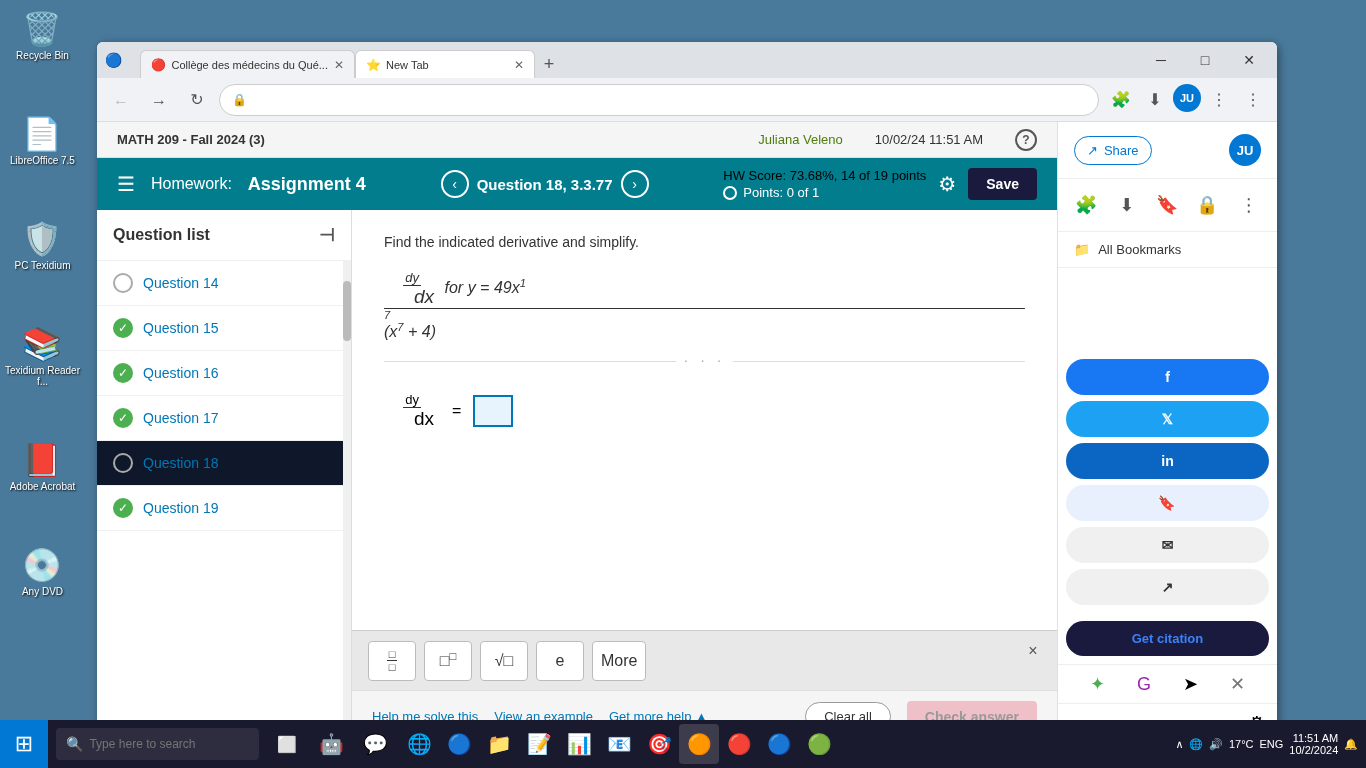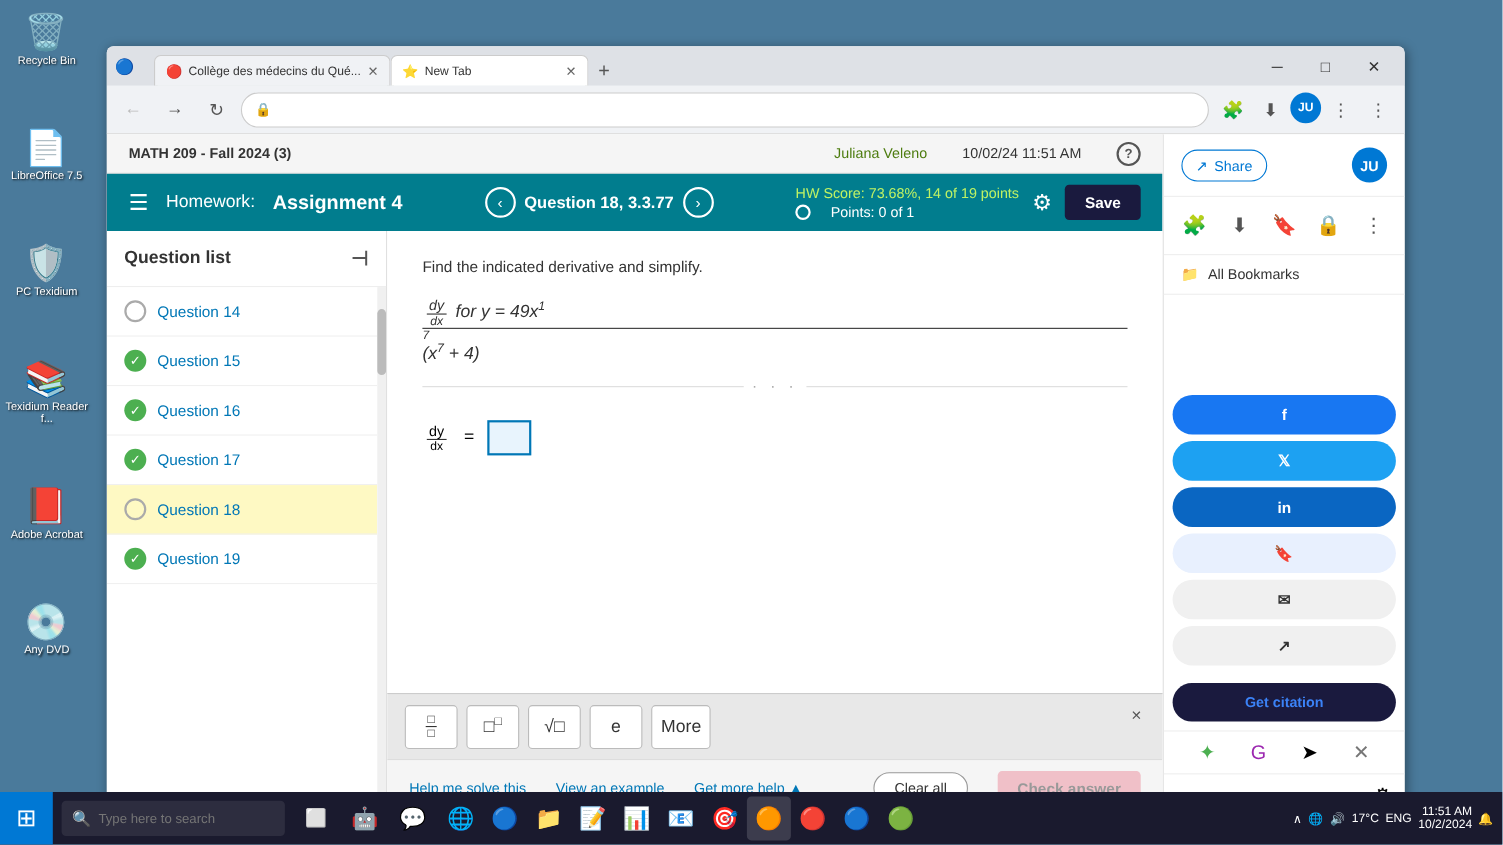--- a/index.html
+++ b/index.html
@@ -72,22 +72,22 @@
     .pearson-app { flex: 1; display: flex; flex-direction: column; overflow: hidden; }
 
     
     .pearson-topbar { height: 52px; background: #017d8e; display: flex; align-items: center; padding: 0 20px; gap: 16px; }
     .hamburger { font-size: 20px; color: white; cursor: pointer; }
     .homework-label { color: white; font-size: 16px; }
     .assignment-title { color: white; font-size: 18px; font-weight: bold; }
     .nav-arrows { display: flex; gap: 8px; align-items: center; margin-left: auto; }
     .arrow-btn { width: 28px; height: 28px; border-radius: 50%; border: 2px solid white; background: transparent; color: white; display: flex; align-items: center; justify-content: center; cursor: pointer; font-size: 14px; }
     .question-label { color: white; font-size: 15px; font-weight: 600; }
-    .hw-score { color: #bef264; font-size: 13px; text-align: right; }
-    .points-row { display: flex; align-items: center; gap: 18px; color: white; font-size: 13px; margin-top: 2px; }
+    .hw-score { color: #000000; font-size: 13px; text-align: right; }
+    .points-row { display: flex; align-items: center; gap: 6px; color: white; font-size: 13px; margin-top: 2px; }
     .circle-radio { width: 14px; height: 14px; border-radius: 50%; border: 2px solid white; background: transparent; }
     .save-btn { background: #1a1a3e; color: white; border: none; border-radius: 4px; padding: 8px 18px; font-size: 14px; font-weight: 600; cursor: pointer; }
     .settings-icon-btn { color: white; font-size: 20px; cursor: pointer; }
 
     
     .pearson-header-info { height: 36px; background: #f5f5f5; border-bottom: 1px solid #ddd; display: flex; align-items: center; padding: 0 20px; gap: 20px; }
     .course-title { font-size: 13px; font-weight: 600; color: #333; }
     .instructor { font-size: 13px; color: #4d7c0f; margin-left: auto; }
     .date-time { font-size: 13px; color: #333; }
     .help-icon { width: 22px; height: 22px; border-radius: 50%; border: 2px solid #555; display: flex; align-items: center; justify-content: center; font-size: 12px; font-weight: bold; cursor: pointer; color: #555; }
@@ -96,44 +96,44 @@
     .pearson-body { flex: 1; display: flex; overflow: hidden; }
 
     
     .question-list-panel { width: 255px; background: white; border-right: 1px solid #ddd; display: flex; flex-direction: column; }
     .q-list-header { padding: 14px 16px; font-size: 16px; font-weight: 600; color: #333; display: flex; align-items: center; justify-content: space-between; border-bottom: 1px solid #eee; }
     .collapse-btn { font-size: 18px; cursor: pointer; color: #555; }
     .q-list-items { flex: 1; overflow-y: auto; }
     .q-list-scroll { width: 8px; background: #f0f0f0; position: relative; }
     .q-list-scroll-thumb { width: 8px; height: 60px; background: #bbb; border-radius: 4px; position: absolute; top: 20px; }
     .question-item { display: flex; align-items: center; gap: 10px; padding: 12px 16px; cursor: pointer; border-bottom: 1px solid #f0f0f0; }
-    .question-item.active { background: #fef9c3; }
+    .question-item.active { background: #0f172a; }
     .q-status-circle { width: 20px; height: 20px; border-radius: 50%; border: 2px solid #aaa; flex-shrink: 0; }
     .q-status-check { width: 20px; height: 20px; border-radius: 50%; background: #4caf50; display: flex; align-items: center; justify-content: center; flex-shrink: 0; }
     .q-status-check::after { content: '✓'; color: white; font-size: 12px; }
     .q-label { font-size: 14px; color: #0077b6; }
 
     
     .question-main { flex: 1; display: flex; flex-direction: column; overflow: hidden; }
     .question-content { flex: 1; padding: 24px 32px; overflow-y: auto; background: white; }
     .question-text { font-size: 14px; color: #333; margin-bottom: 20px; }
     .math-formula { font-size: 16px; color: #333; margin: 16px 0; font-style: italic; }
     .fraction { display: inline-flex; flex-direction: column; align-items: center; vertical-align: middle; margin: 0 4px; }
     .fraction .num { border-bottom: 1px solid #333; padding: 0 2px; font-size: 13px; }
-    .fraction .den { padding: 0 2px; font-size: 11px; }
+    .fraction .den { padding: 0 2px; font-size: 19px; margin-left: 24px; }
     .answer-row { display: flex; align-items: center; gap: 8px; margin-top: 16px; }
     .answer-box { width: 40px; height: 32px; border: 2px solid #0077b6; background: #e8f4fd; }
 
     
     .math-toolbar { height: 60px; background: #e8e8e8; border-top: 1px solid #ccc; display: flex; align-items: center; padding: 0 16px; gap: 8px; position: relative; }
     .math-tool-btn { min-width: 48px; height: 40px; background: white; border: 1px solid #bbb; border-radius: 4px; display: flex; align-items: center; justify-content: center; cursor: pointer; font-size: 16px; color: #333; padding: 0 8px; }
     .close-toolbar-btn { position: absolute; right: 12px; top: 8px; width: 24px; height: 24px; border: none; background: transparent; cursor: pointer; font-size: 16px; color: #555; }
 
     
-    .bottom-bar { height: 52px; background: #f5f5f5; border-top: 1px solid #ddd; display: flex; align-items: center; padding: 0 20px; gap: 27px; }
+    .bottom-bar { height: 52px; background: #f5f5f5; border-top: 1px solid #ddd; display: flex; align-items: center; padding: 0 20px; gap: 16px; }
     .help-link { color: #0077b6; font-size: 13px; cursor: pointer; text-decoration: underline; }
     .clear-all-btn { margin-left: auto; background: white; border: 1px solid #999; border-radius: 20px; padding: 6px 18px; font-size: 13px; cursor: pointer; color: #333; }
     .check-answer-btn { background: #f0c0c8; border: none; border-radius: 4px; padding: 8px 18px; font-size: 14px; font-weight: 600; color: #999; cursor: pointer; }
 
     
     .left-panel { position: absolute; left: 0; top: 0; width: 90px; height: 720px; display: flex; flex-direction: column; gap: 2px; padding: 4px 0; z-index: 50; }
     .app-icon { width: 85px; display: flex; flex-direction: column; align-items: center; padding: 6px 4px; cursor: pointer; }
     .app-icon .icon-emoji { font-size: 32px; }
     .app-icon .app-label { color: white; font-size: 10px; text-align: center; text-shadow: 1px 1px 2px black; margin-top: 2px; word-break: break-word; }
 

